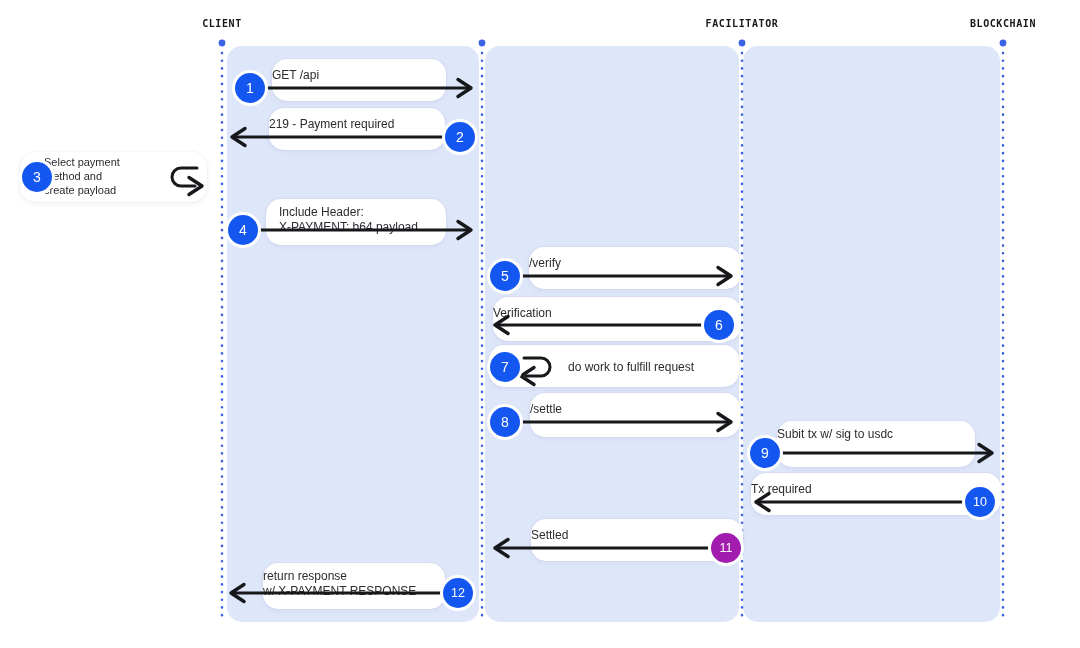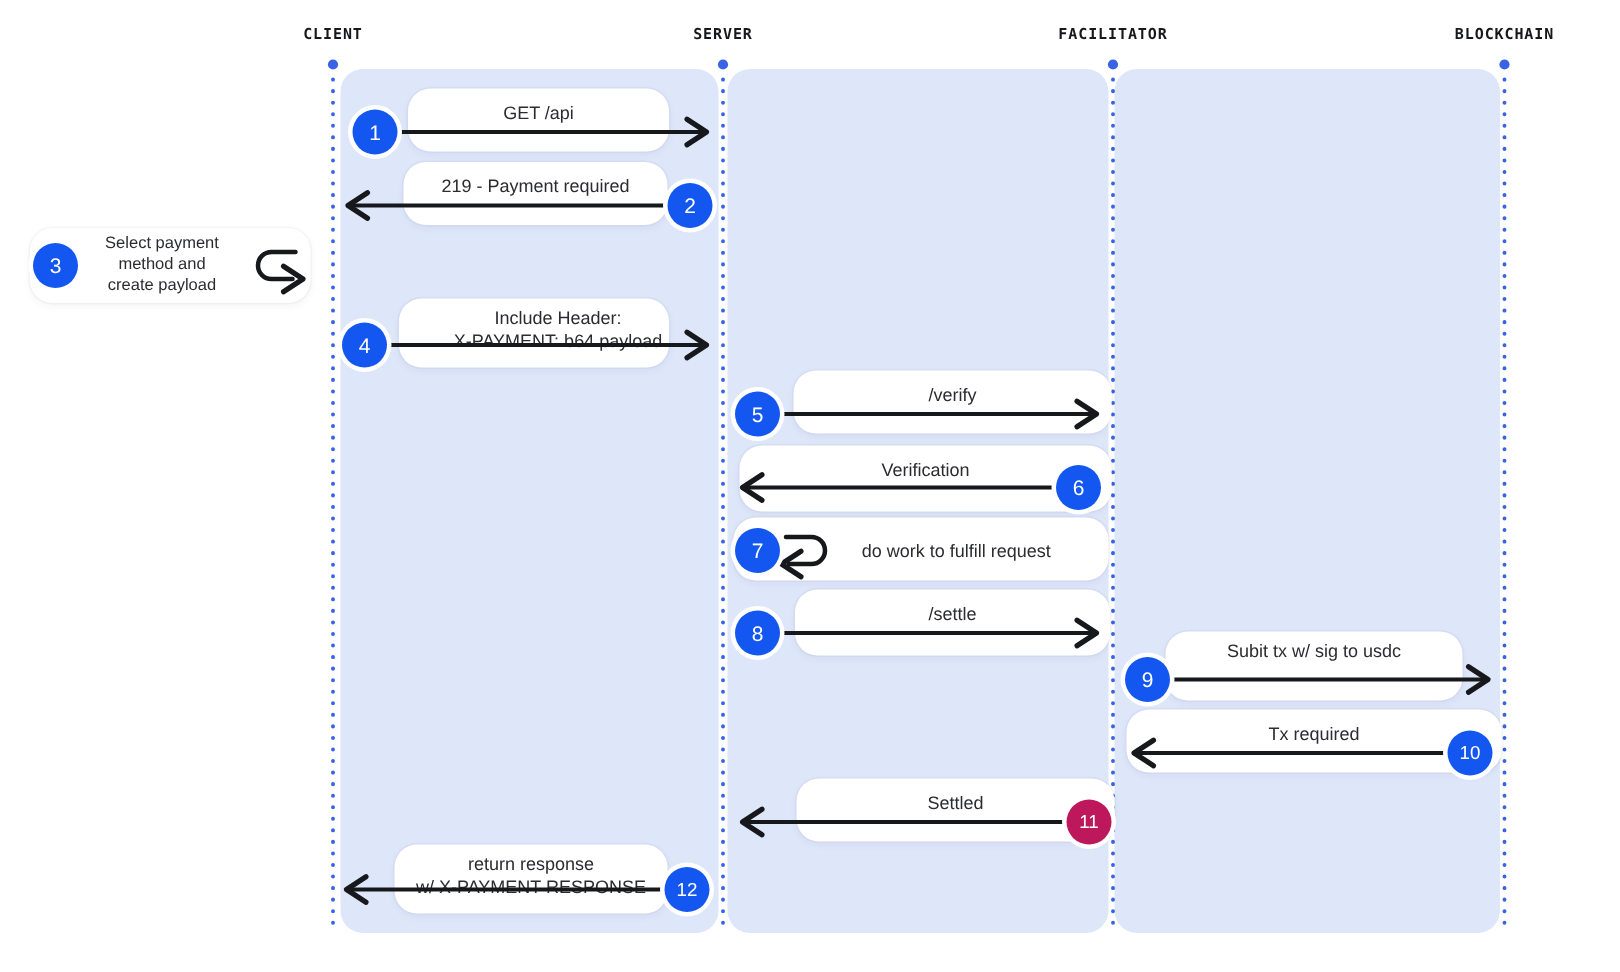--- a/index.html
+++ b/index.html
@@ -6,21 +6,21 @@
   body{width:1080px;height:648px;overflow:hidden;font-family:"Liberation Sans",sans-serif;}
   .stage{position:relative;width:1080px;height:648px;background:#ffffff;}
   .layer{position:absolute;left:0;top:0;width:1080px;height:648px;}
   svg.layer{pointer-events:none;}
   .panel{position:absolute;border-radius:15px;}
   .actor-label{position:absolute;width:180px;text-align:center;
     font-family:"DejaVu Sans Mono","Liberation Mono",monospace;
     font-size:10px;font-weight:600;letter-spacing:0.6px;color:#17181c;}
   .pill{position:absolute;background:#ffffff;border-radius:15px;
     box-shadow:0 0 0 1px rgba(30,40,80,0.03),0 2px 6px rgba(30,40,80,0.05);}
-  .msg-label{position:absolute;text-align:center;font-size:12px;line-height:14.5px;
+  .msg-label{position:absolute;text-align:left;font-size:12px;line-height:14.5px;
     color:#2b2c30;white-space:nowrap;}
   .badge{position:absolute;width:30px;height:30px;border-radius:50%;
     display:flex;align-items:center;justify-content:center;
     color:#ffffff;font-size:14px;box-shadow:0 0 0 3px #ffffff;}
   .badge.two{font-size:12.5px;}
 </style>
 </head>
 <body>
 
 <div class="stage">
@@ -48,34 +48,34 @@
       <div class="msg-label" style="left: 269px; top: 117px; width: 176px;">
         <div>219 - Payment required</div>
       </div>
       <div class="pill" style="left: 20px; top: 152px; width: 187px; height: 50px;"></div>
       <div class="msg-label" style="left: 44px; top: 156px; width: 128px; white-space: normal; font-size: 11px; line-height: 13.8px;">
         <div>Select payment</div>
         <div>method and</div>
         <div>create payload</div>
       </div>
       <div class="pill" style="left: 266px; top: 199px; width: 180px; height: 46px;"></div>
-      <div class="msg-label" style="left: 266px; top: 205px; width: 212px;">
+      <div class="msg-label" style="left: 279px; top: 205px; width: 212px;">
         <div>Include Header:</div>
         <div>X-PAYMENT: b64 payload</div>
       </div>
       <div class="pill" style="left: 529px; top: 247px; width: 212px; height: 42px;"></div>
       <div class="msg-label" style="left: 529px; top: 256px; width: 212px;">
         <div>/verify</div>
       </div>
       <div class="pill" style="left: 493px; top: 297px; width: 248px; height: 44px;"></div>
       <div class="msg-label" style="left: 493px; top: 306px; width: 248px;">
         <div>Verification</div>
       </div>
       <div class="pill" style="left: 489px; top: 345px; width: 250px; height: 42px;"></div>
-      <div class="msg-label" style="left: 545px; top: 360px; width: 185px; white-space: normal; font-size: 12px; line-height: 14.5px;">
+      <div class="msg-label" style="left: 568px; top: 360px; width: 185px; white-space: normal; font-size: 12px; line-height: 14.5px;">
         <div>do work to fulfill request</div>
       </div>
       <div class="pill" style="left: 530px; top: 393px; width: 210px; height: 44px;"></div>
       <div class="msg-label" style="left: 530px; top: 402px; width: 210px;">
         <div>/settle</div>
       </div>
       <div class="pill" style="left: 777px; top: 421px; width: 198px; height: 46px;"></div>
       <div class="msg-label" style="left: 777px; top: 427px; width: 198px;">
         <div>Subit tx w/ sig to usdc</div>
       </div>
@@ -143,26 +143,25 @@
       </div>
       <div class="badge" style="left: 490px; top: 407px; background: rgb(20, 87, 240);">
         <span>8</span>
       </div>
       <div class="badge" style="left: 750px; top: 438px; background: rgb(20, 87, 240);">
         <span>9</span>
       </div>
       <div class="badge two" style="left: 965px; top: 487px; background: rgb(20, 87, 240);">
         <span>10</span>
       </div>
-      <div class="badge two" style="left: 711px; top: 533px; background: #be185d;">
+      <div class="badge two" style="left: 711px; top: 533px; background: #a21caf;">
         <span>11</span>
       </div>
       <div class="badge two" style="left: 443px; top: 578px; background: rgb(20, 87, 240);">
         <span>12</span>
       </div>
     </div>
   <div class="layer" id="actors">
       <div class="actor-label" style="left: 132px; top: 18px;">CLIENT</div>
-      <div class="actor-label" style="left: 392px; top: 18px;">SERVER</div>
       <div class="actor-label" style="left: 652px; top: 18px;">FACILITATOR</div>
       <div class="actor-label" style="left: 913px; top: 18px;">BLOCKCHAIN</div>
     </div>
 </div>
 
 </body></html>

